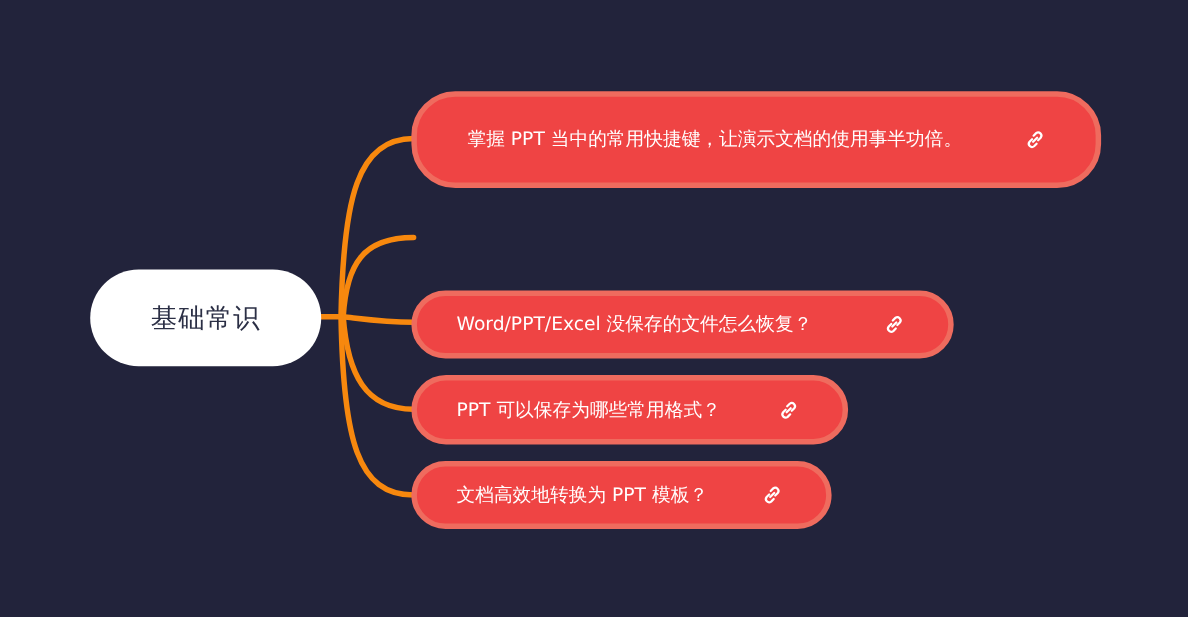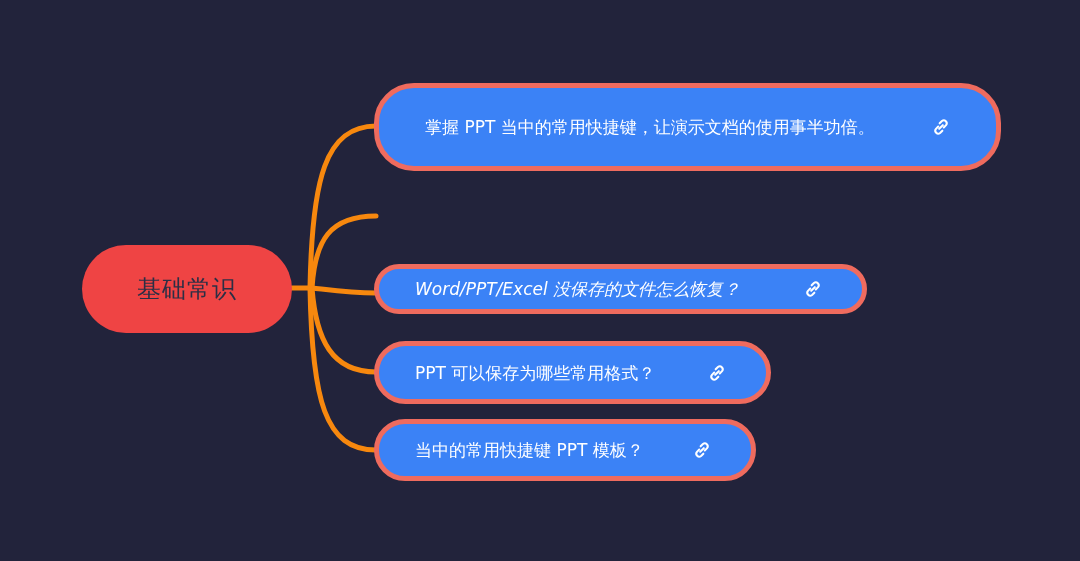--- a/index.html
+++ b/index.html
@@ -23,33 +23,33 @@
       width: 1080px; height: 561px;
       pointer-events: none;
     }
     .root-node {
       position: absolute;
       left: 82px;
       top: 245px;
       width: 210px;
       height: 88px;
       border-radius: 44px;
-      background: #ef4444;
+      background: #ffffff;
       display: flex;
       align-items: center;
       justify-content: center;
       color: #2b2f45;
       font-size: 24px;
       letter-spacing: 1px;
       cursor: pointer;
     }
     .topic {
       position: absolute;
       box-sizing: border-box;
-      background: #3b82f6;
+      background: #ef4444;
       border: 5px solid #ef6b5e;
       border-radius: 40px;
       color: #ffffff;
       font-size: 17px;
       display: flex;
       align-items: center;
       cursor: pointer;
     }
     .topic .label {
       flex: 1 1 auto;
@@ -97,21 +97,21 @@
     <span class="link">
       <svg width="22" height="22" viewBox="0 0 24 24" fill="none" stroke="#ffffff" stroke-width="2.2" stroke-linecap="round">
         <path d="M10 14 L14 10"></path>
         <path d="M9 11.5 L6.5 14 a3.2 3.2 0 0 0 4.5 4.5 L13.5 16"></path>
         <path d="M15 12.5 L17.5 10 a3.2 3.2 0 0 0 -4.5 -4.5 L10.5 8"></path>
       </svg>
     </span>
   </div>
 
 
-  <div class="topic" style="left:374px; top:264px; width:493px; height:50px; padding:0 38px 0 36px;font-style:italic;">
+  <div class="topic" style="left:374px; top:264px; width:493px; height:62px; padding:0 38px 0 36px;">
     <span class="label">Word/PPT/Excel 没保存的文件怎么恢复？</span>
     <span class="link">
       <svg width="22" height="22" viewBox="0 0 24 24" fill="none" stroke="#ffffff" stroke-width="2.2" stroke-linecap="round">
         <path d="M10 14 L14 10"></path>
         <path d="M9 11.5 L6.5 14 a3.2 3.2 0 0 0 4.5 4.5 L13.5 16"></path>
         <path d="M15 12.5 L17.5 10 a3.2 3.2 0 0 0 -4.5 -4.5 L10.5 8"></path>
       </svg>
     </span>
   </div>
 
@@ -120,21 +120,21 @@
     <span class="link">
       <svg width="22" height="22" viewBox="0 0 24 24" fill="none" stroke="#ffffff" stroke-width="2.2" stroke-linecap="round">
         <path d="M10 14 L14 10"></path>
         <path d="M9 11.5 L6.5 14 a3.2 3.2 0 0 0 4.5 4.5 L13.5 16"></path>
         <path d="M15 12.5 L17.5 10 a3.2 3.2 0 0 0 -4.5 -4.5 L10.5 8"></path>
       </svg>
     </span>
   </div>
 
   <div class="topic" style="left:374px; top:419px; width:382px; height:62px; padding:0 38px 0 36px;">
-    <span class="label">当中的常用快捷键 PPT 模板？</span>
+    <span class="label">文档高效地转换为 PPT 模板？</span>
     <span class="link">
       <svg width="22" height="22" viewBox="0 0 24 24" fill="none" stroke="#ffffff" stroke-width="2.2" stroke-linecap="round">
         <path d="M10 14 L14 10"></path>
         <path d="M9 11.5 L6.5 14 a3.2 3.2 0 0 0 4.5 4.5 L13.5 16"></path>
         <path d="M15 12.5 L17.5 10 a3.2 3.2 0 0 0 -4.5 -4.5 L10.5 8"></path>
       </svg>
     </span>
   </div>
 
 </div>

